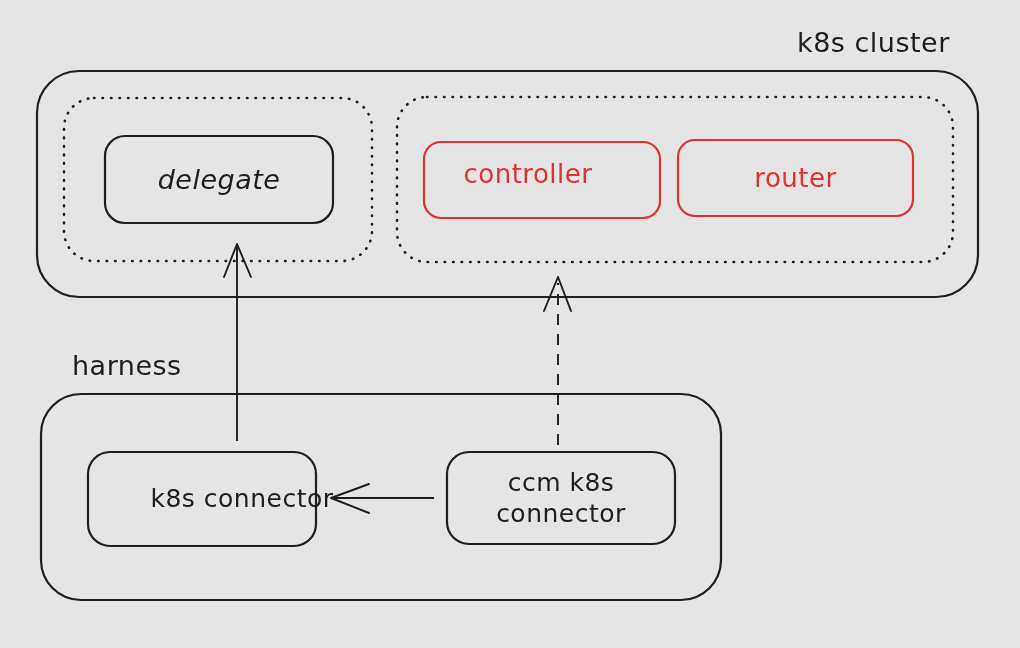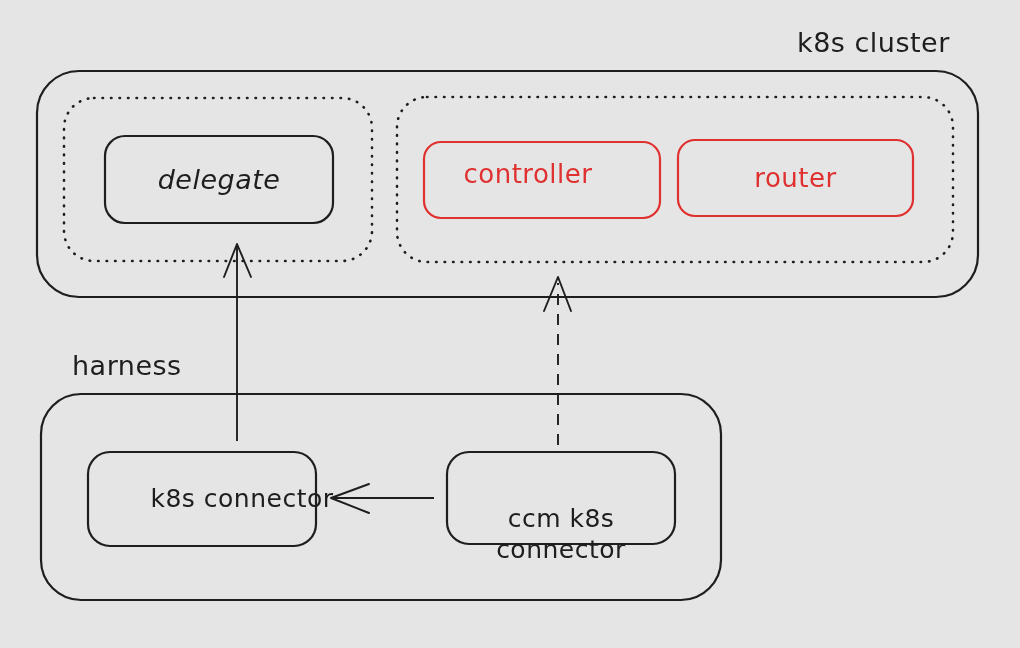--- a/index.html
+++ b/index.html
@@ -95,16 +95,16 @@
   <div class="free-label" style="left:72px; top:350px;">harness</div>
 
   <div class="node-label" style="left:105px; top:136px; width:228px; height:87px;font-style:italic;">delegate</div>
 
   <div class="node-label red" style="left:424px; top:136px; width:208px; height:76px; font-size:26px;">controller</div>
 
   <div class="node-label red" style="left:678px; top:140px; width:235px; height:76px; font-size:26px;">router</div>
 
   <div class="node-label" style="left:88px; top:452px; width:228px; height:94px; font-size:25px;padding-left:40px;">k8s connector</div>
 
-  <div class="node-label" style="left:447px; top:452px; width:228px; height:92px; font-size:25px;margin-top:36px;">ccm k8s
+  <div class="node-label" style="left:447px; top:452px; width:228px; height:92px; font-size:25px;">ccm k8s
 connector</div>
 
 </div>
 
 </body></html>

